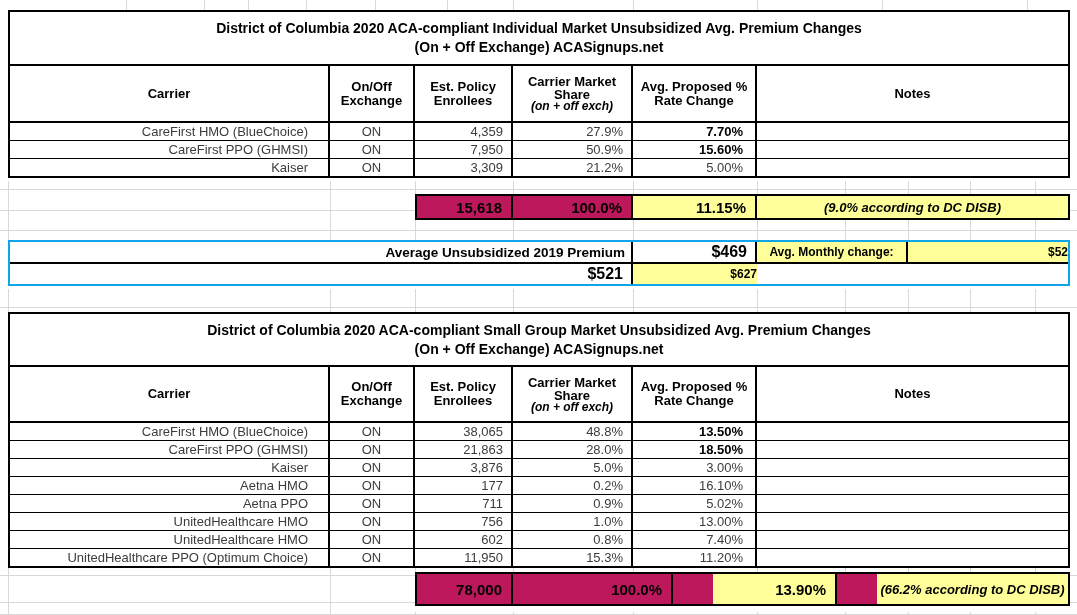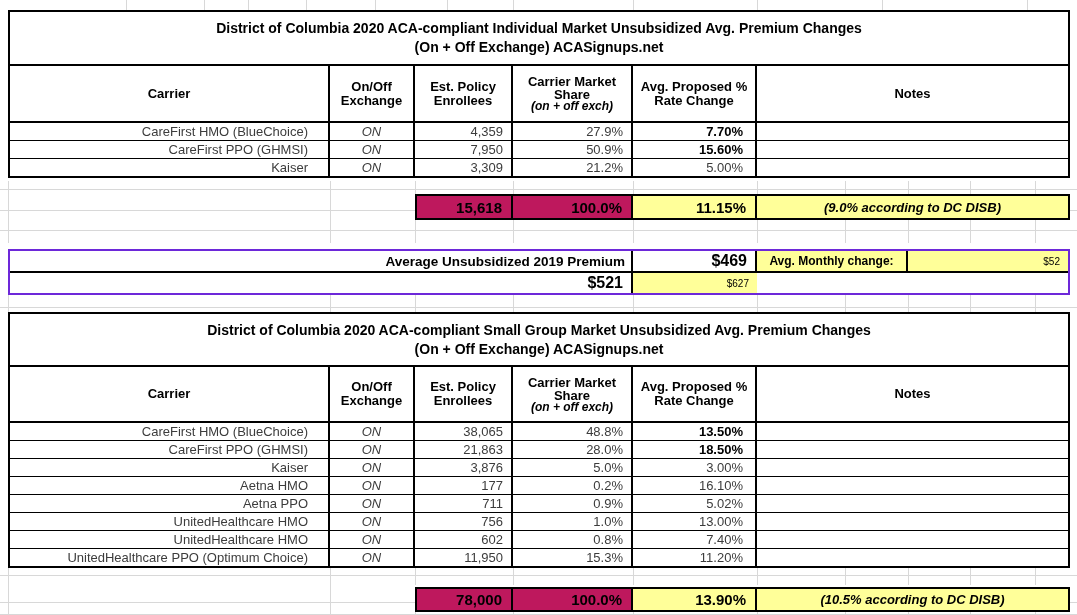--- a/index.html
+++ b/index.html
@@ -25,45 +25,45 @@
   #tbl2 .hdr { height:54px; }
   .hcell { border-right:2px solid #000; box-sizing:border-box; display:flex; flex-direction:column; align-items:center;
     justify-content:center; font-weight:700; font-size:13px; line-height:14px; text-align:center; padding:0 4px; }
   .hcell:last-child { border-right:none; }
   .hsub { font-size:12px; font-style:italic; line-height:11px; font-weight:700; }
   .drow { height:17px; border-bottom:1px solid #000; }
   .drow:last-child { border-bottom:none; }
   .dcell { border-right:2px solid #000; box-sizing:border-box; font-size:13px; line-height:17px; color:#3c3c3c;
     white-space:nowrap; overflow:hidden; }
   .dcell:last-child { border-right:none; }
-  .ar { text-align:right; } .ac { text-align:center;font-style:italic; }
+  .ar { text-align:right; } .ac { text-align:center; }
   .pr4 { padding-right:20px; } .pr8 { padding-right:8px; } .pr12 { padding-right:12px; }
   .b { font-weight:700; color:#000; }
 
   
   .totals { position:absolute; left:415px; width:655px; border:2px solid #000; box-sizing:border-box;
     display:grid; grid-template-columns:96px 120px 124px 1fr; background:#be185d; }
   #totals1 { top:194px; height:26px; }
-  #totals2 { top:587px; height:25px; }
+  #totals2 { top:572px; height:34px;gap:40px; }
   .tcell { border-right:2px solid #000; box-sizing:border-box; font-weight:700; font-size:15px;
     display:flex; align-items:center; justify-content:flex-end; padding-right:9px; }
   .tcell:last-child { border-right:none; }
   .tnote { justify-content:center; font-size:13px; font-style:italic; padding-right:0; }
   .yl { background:#FFFF99; }
 
   
-  .premium { position:absolute; left:8px; top:249px; width:1062px; border:2px solid #6d28d9; box-sizing:border-box; background:#fff; }
+  .premium { position:absolute; left:8px; top:240px; width:1062px; border:2px solid #0ea5e9; box-sizing:border-box; background:#fff; }
   .prow { display:grid; grid-template-columns:623px 124px 151px 1fr; height:20px; border-bottom:2px solid #000; }
   .prow:last-child { border-bottom:none; }
   .pcell { border-right:2px solid #000; box-sizing:border-box; display:flex; align-items:center; white-space:nowrap; overflow:hidden; }
   .pcell:last-child { border-right:none; }
   .plabel { justify-content:flex-end; font-weight:700; font-size:13.5px; padding-right:6px; }
   .pvalue { justify-content:flex-end; font-weight:700; font-size:16px; padding-right:8px; }
   .pchg   { justify-content:center; font-weight:700; font-size:12px; }
-  .pchgv  { justify-content:flex-end; font-weight:400; font-size:10px; padding-right:8px; }
+  .pchgv  { justify-content:flex-end; font-weight:700; font-size:12px; }
 </style>
 </head>
 <body>
 
 <div id="screen">
   <div id="gridlines">
       <div class="gv" style="left: 126px; top: 0px; height: 10px; background: rgb(216, 216, 216);"></div>
       <div class="gv" style="left: 204px; top: 0px; height: 10px; background: rgb(216, 216, 216);"></div>
       <div class="gv" style="left: 248px; top: 0px; height: 10px; background: rgb(216, 216, 216);"></div>
       <div class="gv" style="left: 306px; top: 0px; height: 10px; background: rgb(216, 216, 216);"></div>
@@ -280,15 +280,15 @@
       <div class="dcell ar pr8">15.3%</div>
       <div class="dcell ar pr12">11.20%</div>
       <div class="dcell"></div>
     </div>
   </div>
 
   <div class="totals" id="totals2">
     <div class="tcell">78,000</div>
     <div class="tcell">100.0%</div>
     <div class="tcell yl pr12">13.90%</div>
-    <div class="tcell tnote yl">(10.5% according to DC DISB)</div>
+    <div class="tcell tnote yl">(66.2% according to DC DISB)</div>
   </div>
 </div>
 
 </body></html>

